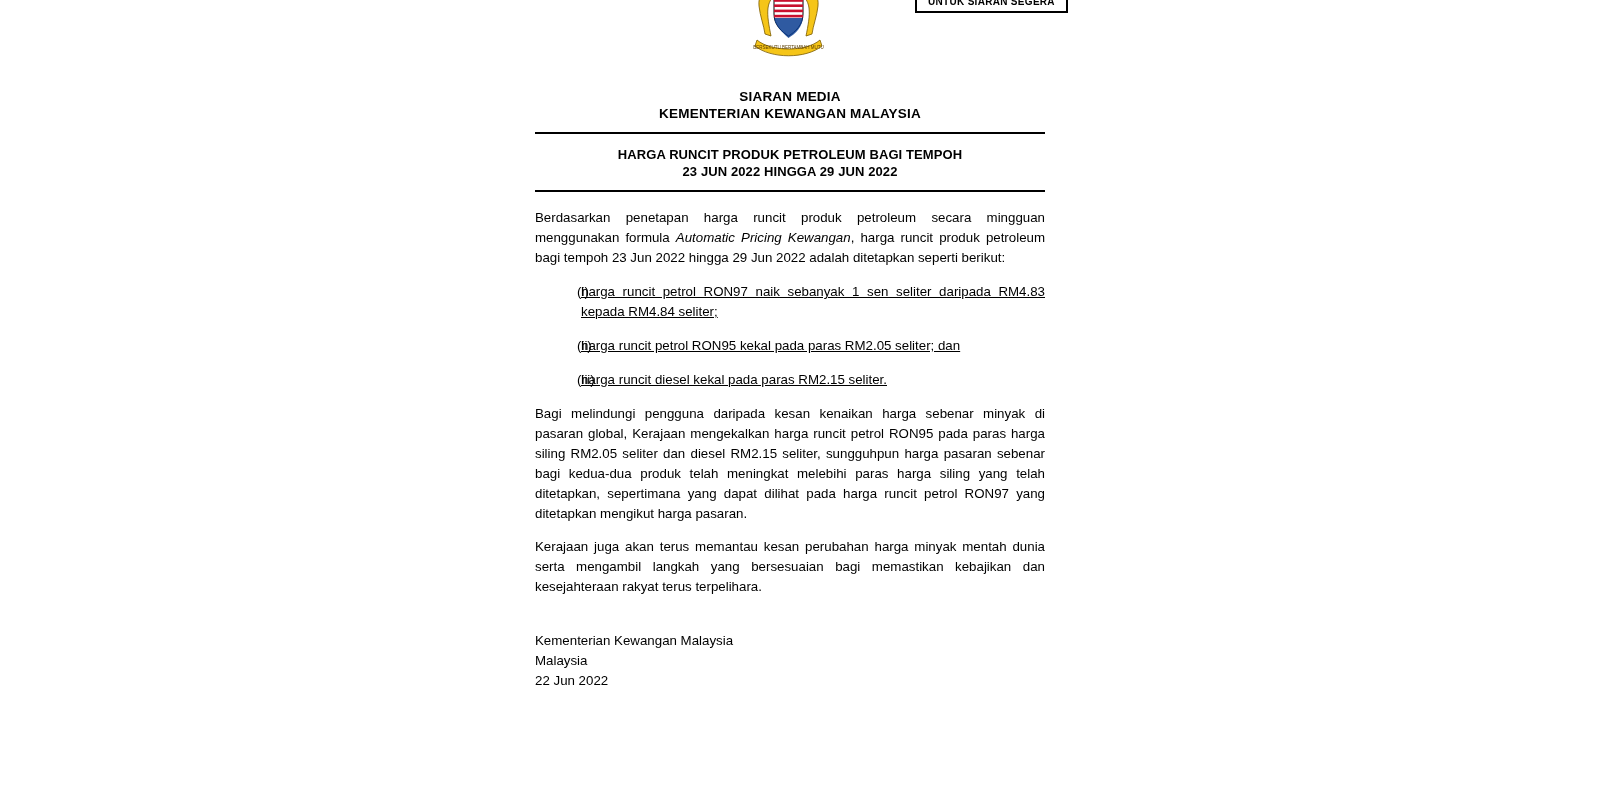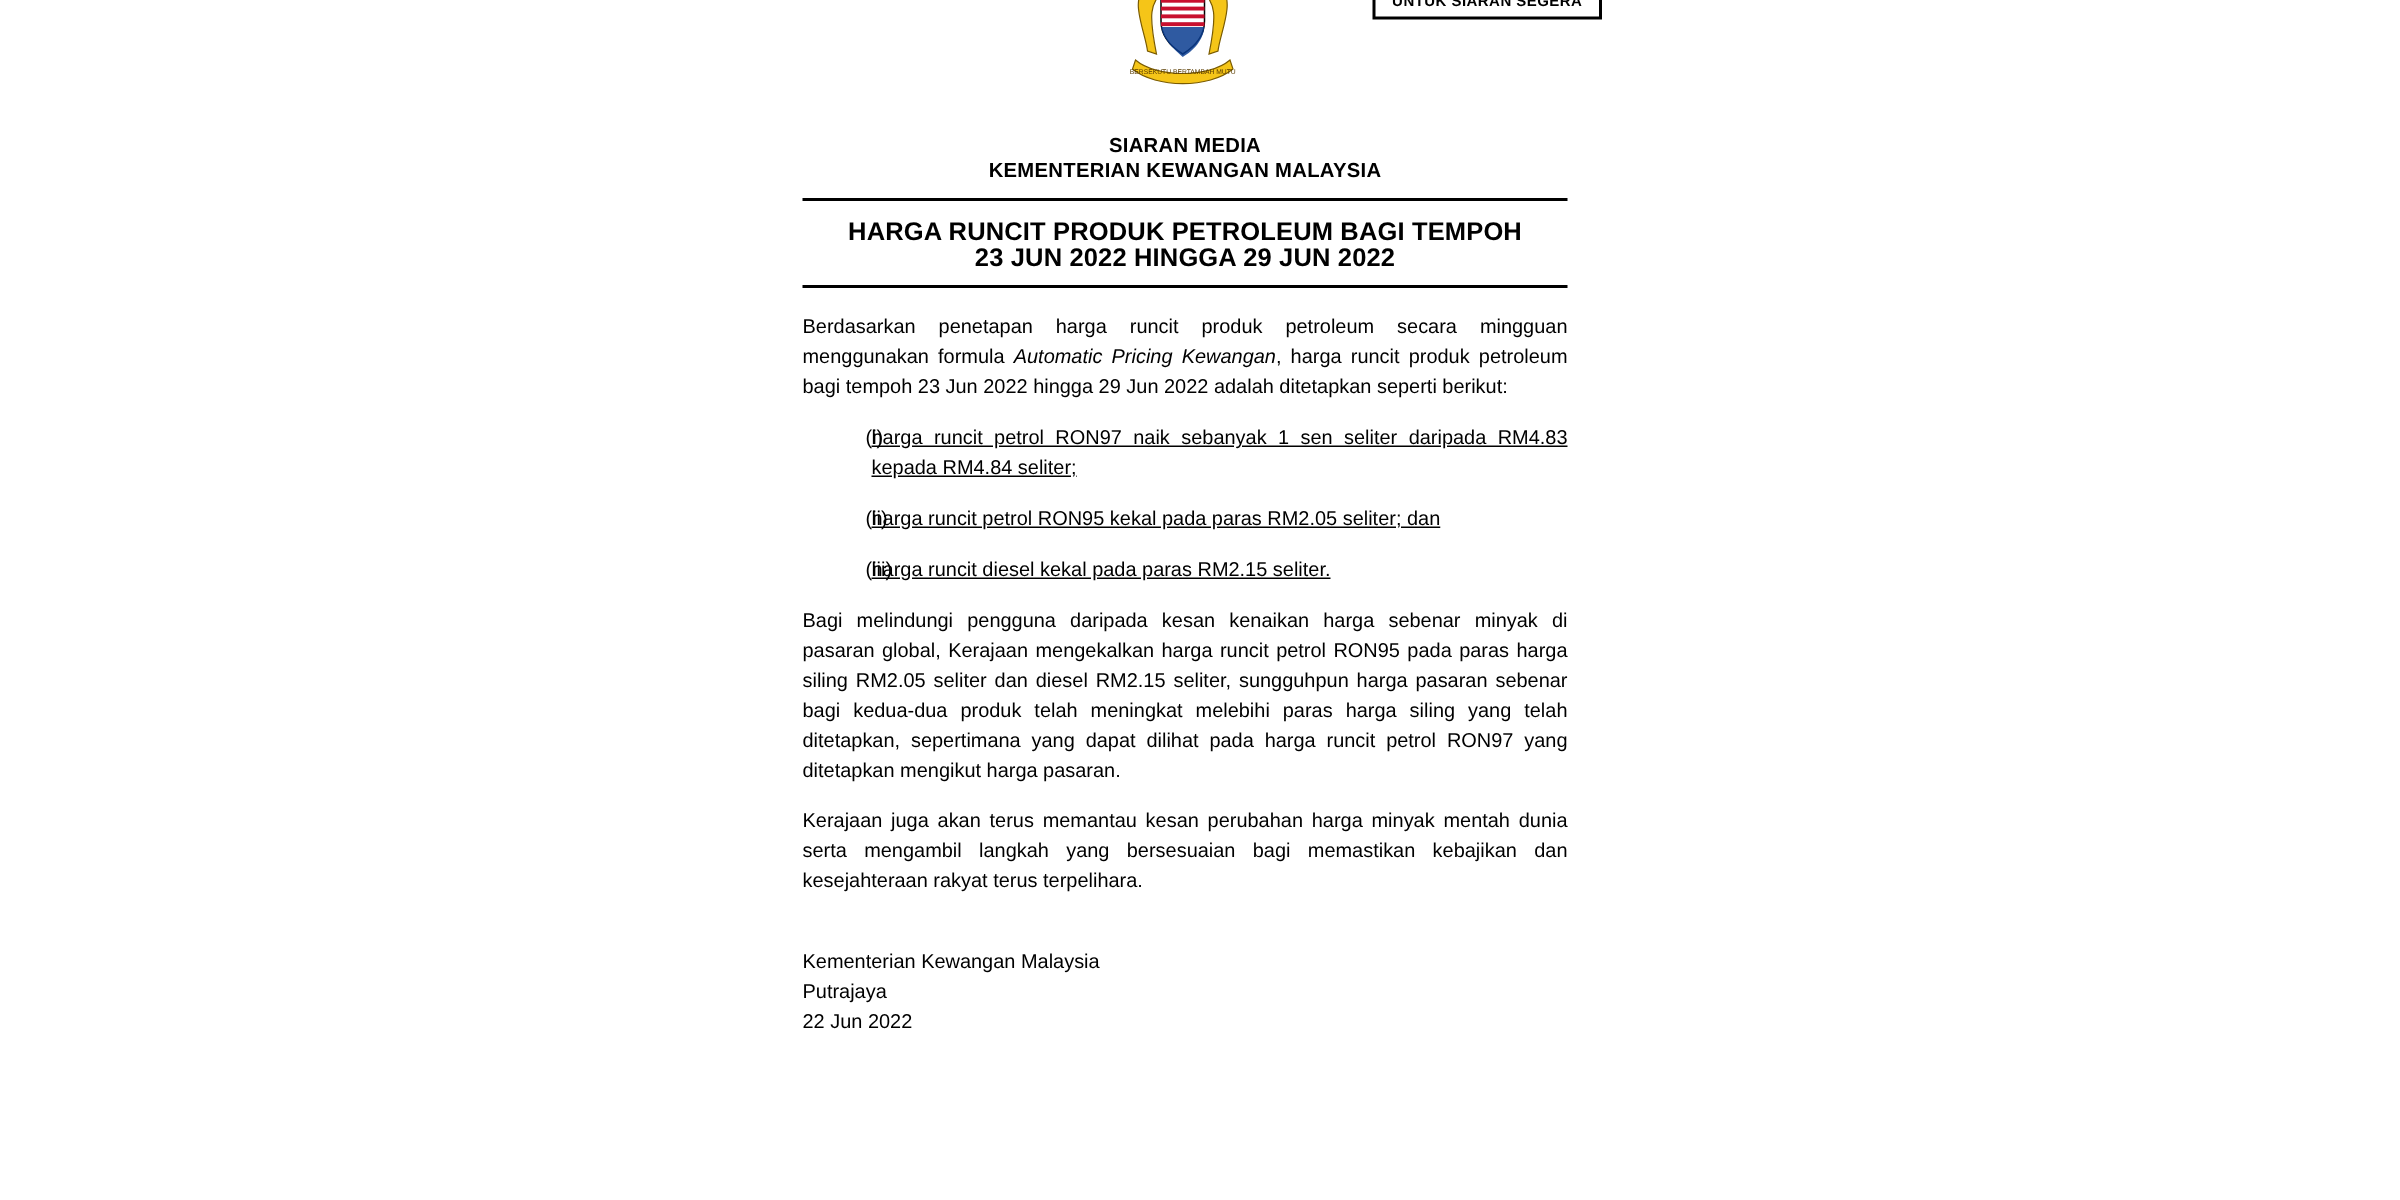--- a/index.html
+++ b/index.html
@@ -67,21 +67,21 @@
 
   .rule {
     border: 0;
     border-top: 2px solid #000;
     margin: 10px 0 0 0;
     width: 100%;
   }
 
   .subject {
     text-align: center;
-    font-size: 17px;
+    font-size: 13px;
     font-weight: bold;
     line-height: 17px;
     margin-top: 12px;
     margin-bottom: 10px;
     letter-spacing: 0.1px;
   }
 
   
   .para {
     font-size: 13.3px;
@@ -192,18 +192,18 @@
         <div class="list-marker">(iii)</div>
         <div class="list-text">harga runcit diesel kekal pada paras RM2.15 seliter.</div>
       </div>
     </div>
 
     <p class="para">Bagi melindungi pengguna daripada kesan kenaikan harga sebenar minyak di pasaran global, Kerajaan mengekalkan harga runcit petrol RON95 pada paras harga siling RM2.05 seliter dan diesel RM2.15 seliter, sungguhpun harga pasaran sebenar bagi kedua-dua produk telah meningkat melebihi paras harga siling yang telah ditetapkan, sepertimana yang dapat dilihat pada harga runcit petrol RON97 yang ditetapkan mengikut harga pasaran.</p>
     <p class="para">Kerajaan juga akan terus memantau kesan perubahan harga minyak mentah dunia serta mengambil langkah yang bersesuaian bagi memastikan kebajikan dan kesejahteraan rakyat terus terpelihara.</p>
 
     <div class="signoff">
       <div>Kementerian Kewangan Malaysia</div>
-      <div>Putrajaya</div>
+      <div>Malaysia</div>
       <div>22 Jun 2022</div>
     </div>
 
   </div>
 </div>
 
 </body></html>

